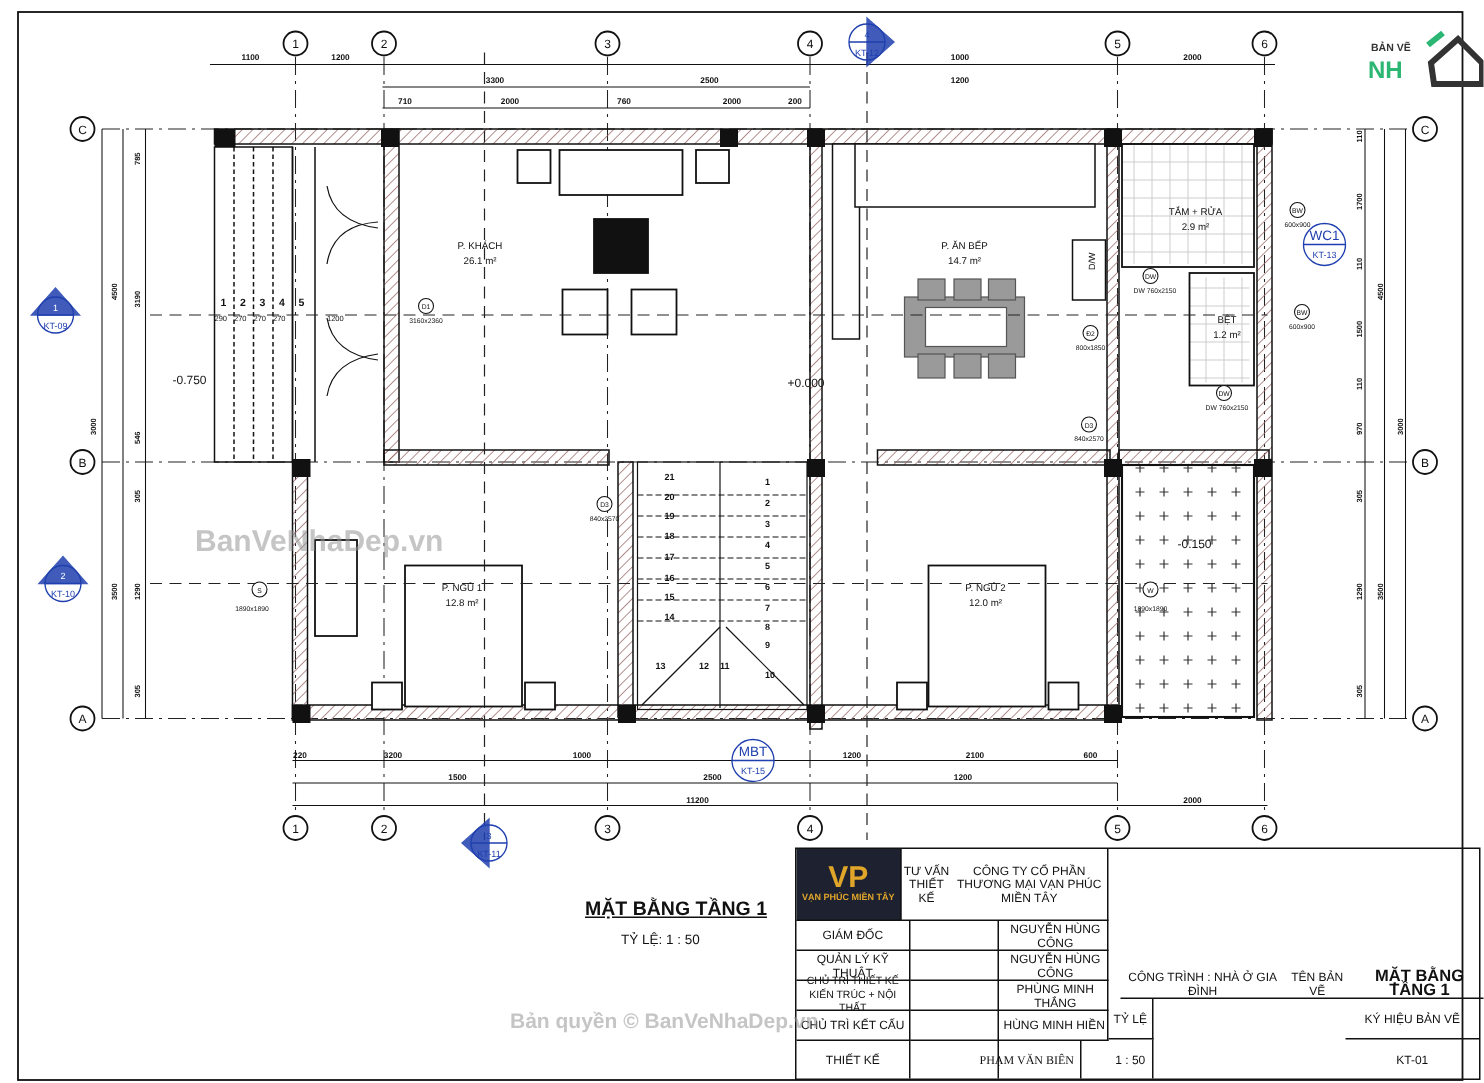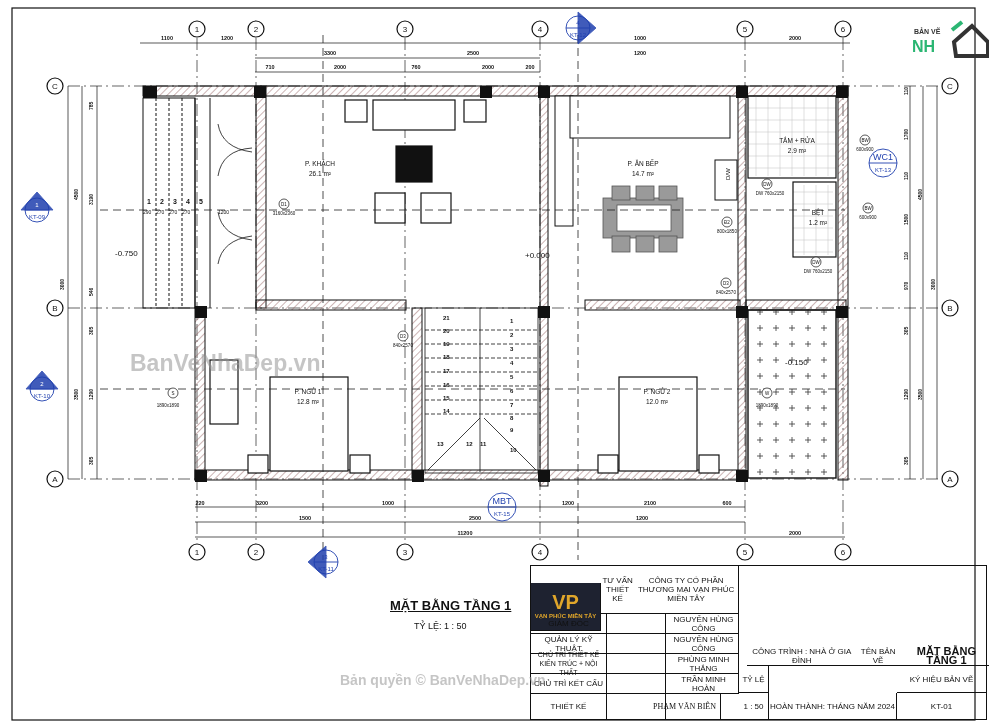--- a/index.html
+++ b/index.html
@@ -8,21 +8,21 @@
   svg text{font-family:"Liberation Sans",sans-serif;}
   .tb{position:absolute;left:530px;top:565px;width:457px;height:155px;border:1.5px solid #111;box-sizing:border-box;font-size:8px;}
   .tb .cell{position:absolute;border-right:1px solid #111;border-bottom:1px solid #111;box-sizing:border-box;display:flex;align-items:center;justify-content:center;text-align:center;line-height:9px;}
   .logo{background:#1e2230;flex-direction:column;}
   .logo .mark{color:#e0a62a;font-weight:bold;font-size:20px;line-height:20px;}
   .logo .brand{color:#e0a62a;font-size:6px;font-weight:bold;}
   .big{font-size:11px;font-weight:bold;}
   .title-main{position:absolute;left:390px;top:598px;font-size:13px;font-weight:bold;text-decoration:underline;}
   .title-scale{position:absolute;left:414px;top:621px;font-size:9px;}
   .wm{position:absolute;color:rgba(150,150,150,0.55);font-weight:bold;}
-  .wm1{left:130px;top:350px;font-size:23px;}
+  .wm1{left:130px;top:350px;font-size:20px;}
   .wm2{left:340px;top:672px;font-size:14px;}
   .site-logo{position:absolute;left:868px;top:18px;width:110px;height:40px;margin-left:44px;}
 </style>
 </head>
 <body>
 
 <div id="sheet">
 <svg width="989" height="722" viewBox="0 0 989 722" xmlns="http://www.w3.org/2000/svg">
   <defs>
     <pattern id="hatch" width="5" height="5" patternUnits="userSpaceOnUse" patternTransform="rotate(45)">
@@ -407,21 +407,21 @@
     <text x="2" y="16" font-size="7" font-weight="bold" fill="#333">BẢN VẼ</text>
     <text x="0" y="34" font-size="16" font-weight="bold" fill="#2bb673">NH</text>
     <text x="78" y="36" font-size="15" fill="#333">ĐẸP</text>
   </svg>
 </div>
 
 <div class="title-main">MẶT BẰNG TẦNG 1</div>
 <div class="title-scale">TỶ LỆ:  1 : 50</div>
 
 <div class="tb">
-  <div class="cell logo" style="left:0;top:17px;width:70px;height:48px;">
+  <div class="cell logo" style="left:0;top:0;width:70px;height:48px;">
     <span class="mark">VP</span>
     <span class="brand">VẠN PHÚC MIỀN TÂY</span>
   </div>
   <div class="cell" style="left:70px;top:0;width:138px;height:48px;flex-direction:row;">
     <span>TƯ VẤN THIẾT KẾ</span>
     <span>CÔNG TY CỔ PHẦN THƯƠNG MẠI VẠN PHÚC MIỀN TÂY</span>
   </div>
 
   <div class="cell" style="left:0;top:48px;width:76px;height:20px;">GIÁM ĐỐC</div>
   <div class="cell" style="left:76px;top:48px;width:59px;height:20px;"></div>
@@ -430,32 +430,31 @@
   <div class="cell" style="left:0;top:68px;width:76px;height:20px;">QUẢN LÝ KỸ THUẬT</div>
   <div class="cell" style="left:76px;top:68px;width:59px;height:20px;"></div>
   <div class="cell" style="left:135px;top:68px;width:73px;height:20px;justify-content:flex-start;padding-left:3px;">NGUYỄN HÙNG CÔNG</div>
 
   <div class="cell" style="left:0;top:88px;width:76px;height:20px;font-size:7px;">CHỦ TRÌ THIẾT KẾ KIẾN TRÚC + NỘI THẤT</div>
   <div class="cell" style="left:76px;top:88px;width:59px;height:20px;"></div>
   <div class="cell" style="left:135px;top:88px;width:73px;height:20px;justify-content:flex-start;padding-left:3px;">PHÙNG MINH THẮNG</div>
 
   <div class="cell" style="left:0;top:108px;width:76px;height:20px;">CHỦ TRÌ KẾT CẤU</div>
   <div class="cell" style="left:76px;top:108px;width:59px;height:20px;"></div>
-  <div class="cell" style="left:135px;top:108px;width:73px;height:20px;justify-content:flex-start;padding-left:3px;">TRẦN MINH HOÀN</div>
+  <div class="cell" style="left:135px;top:108px;width:73px;height:20px;justify-content:flex-start;padding-left:3px;">HÙNG MINH HIỀN</div>
 
   <div class="cell" style="left:0;top:128px;width:76px;height:25px;border-bottom:none;">THIẾT KẾ</div>
   <div class="cell" style="left:76px;top:128px;width:59px;height:25px;border-bottom:none;"></div>
   <div class="cell" style="left:117px;top:128px;width:73px;height:25px;border-bottom:none;justify-content:flex-start;padding-left:5px;font-family:Liberation Serif, serif;">PHẠM VĂN BIÊN</div>
 
   <div class="cell" style="left:216px;top:44px;width:247px;height:56px;flex-direction:row;align-items:flex-end;">
     <span>CÔNG TRÌNH : NHÀ Ở GIA ĐÌNH</span>
     <span>TÊN BẢN VẼ</span>
     <span class="big" style="margin-top:4px;">MẶT BẰNG TẦNG 1</span>
   </div>
   <div class="cell" style="left:208px;top:100px;width:30px;height:27px;">TỶ LỆ</div>
   <div class="cell" style="left:366px;top:100px;width:89px;height:27px;border-right:none;">KÝ HIỆU BẢN VẼ</div>
   <div class="cell" style="left:208px;top:127px;width:30px;height:26px;border-bottom:none;">1 : 50</div>
-  <div class="cell" style="left:238px;top:127px;width:128px;height:26px;border-bottom:none;">HOÀN THÀNH: THÁNG      NĂM 2024</div>
   <div class="cell" style="left:366px;top:127px;width:89px;height:26px;border-bottom:none;border-right:none;">KT-01</div>
 </div>
 
 <div class="wm wm1">BanVeNhaDep.vn</div>
 <div class="wm wm2">Bản quyền © BanVeNhaDep.vn</div>
 
 </body></html>

